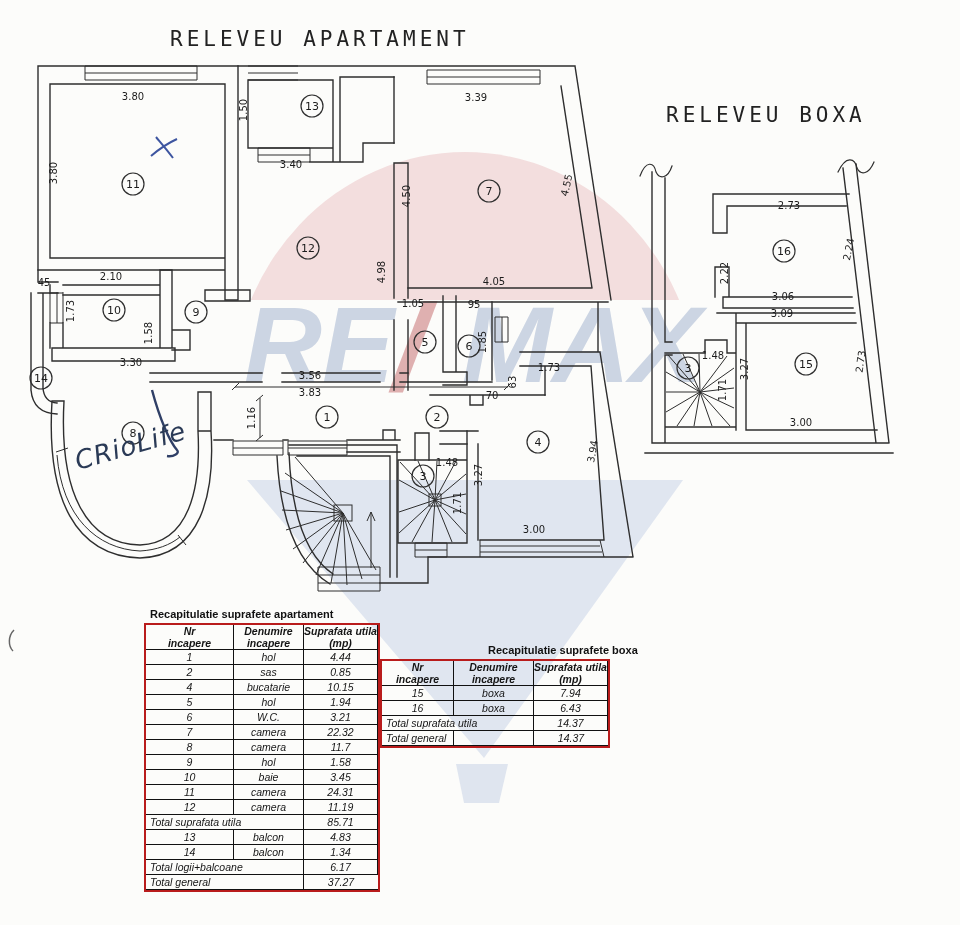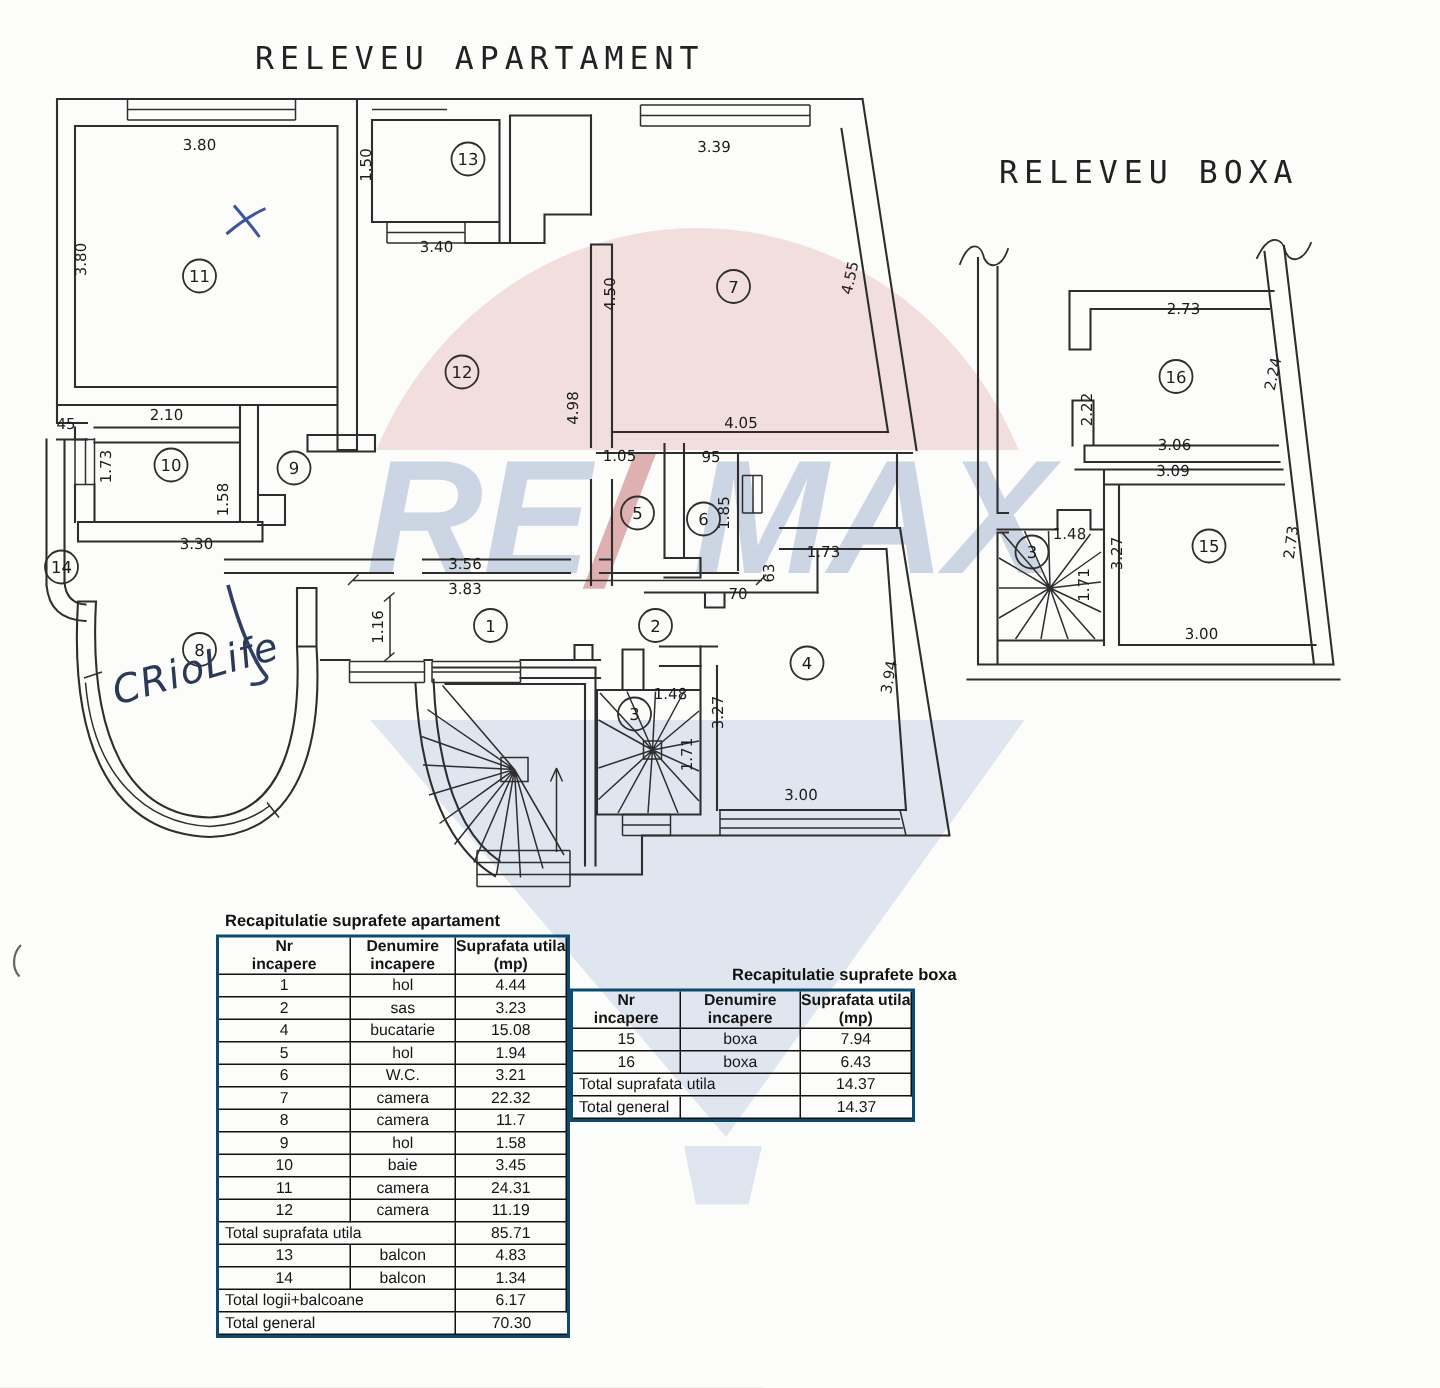--- a/index.html
+++ b/index.html
@@ -7,21 +7,21 @@
         font-family:"Liberation Sans",sans-serif;color:#151515;}
   #plan-svg{position:absolute;left:0;top:0;}
   .plan-title{font-family:"DejaVu Sans Mono","DejaVu Sans",monospace;font-size:21px;
               letter-spacing:4px;fill:#222;}
   .dim{font-family:"DejaVu Sans",sans-serif;font-size:10px;fill:#1c1c1c;}
   .roomnum{font-family:"DejaVu Sans",sans-serif;font-size:11px;fill:#1c1c1c;}
   .wm-letter{font-family:"Liberation Sans",sans-serif;font-weight:bold;font-style:italic;}
   
   .tblwrap{position:absolute;}
   .tbl-title{font-size:11px;font-weight:bold;white-space:nowrap;margin-bottom:3px;color:#111;}
-  .grid{display:grid;border:2px solid #0c4a6e;background:transparent;}
+  .grid{display:grid;border:2px solid #b91c1c;background:transparent;font-style:italic;}
   .cell{border-right:1px solid #111;border-bottom:1px solid #111;font-size:10.5px;
         display:flex;align-items:center;justify-content:center;height:14px;line-height:12px;
         background:transparent;white-space:nowrap;overflow:visible;}
   .cell.hdr{height:auto;min-height:14px;flex-direction:column;justify-content:center;font-size:10.5px;}
   .cell.left{justify-content:flex-start;padding-left:4px;}
   .cell:last-child{border-right:none;}
 </style>
 </head>
 <body>
 
@@ -253,24 +253,24 @@
         </div>
         <div class="cell hdr" style="font-weight: bold;">
           <div>Suprafata utila</div>
           <div>(mp)</div>
         </div>
         <div class="cell">1</div>
         <div class="cell">hol</div>
         <div class="cell">4.44</div>
         <div class="cell">2</div>
         <div class="cell">sas</div>
-        <div class="cell">3.23</div>
+        <div class="cell">0.85</div>
         <div class="cell">4</div>
         <div class="cell">bucatarie</div>
-        <div class="cell">15.08</div>
+        <div class="cell">10.15</div>
         <div class="cell">5</div>
         <div class="cell">hol</div>
         <div class="cell">1.94</div>
         <div class="cell">6</div>
         <div class="cell">W.C.</div>
         <div class="cell">3.21</div>
         <div class="cell">7</div>
         <div class="cell">camera</div>
         <div class="cell">22.32</div>
         <div class="cell">8</div>
@@ -292,21 +292,21 @@
         <div class="cell">85.71</div>
         <div class="cell">13</div>
         <div class="cell">balcon</div>
         <div class="cell">4.83</div>
         <div class="cell">14</div>
         <div class="cell">balcon</div>
         <div class="cell">1.34</div>
         <div class="cell left" style="grid-column: span 2;">Total logii+balcoane</div>
         <div class="cell">6.17</div>
         <div class="cell left" style="grid-column: span 2;">Total general</div>
-        <div class="cell">70.30</div>
+        <div class="cell">37.27</div>
       </div>
   </div>
 
   <div class="tblwrap" style="left:380px;top:644px;">
     <div class="tbl-title" style="margin-left:108px">Recapitulatie suprafete boxa</div>
     <div class="grid" id="boxa-table" style="grid-template-columns:72px 80px 74px;width:226px">
         <div class="cell hdr" style="font-weight: bold;">
           <div>Nr</div>
           <div>incapere</div>
         </div>

